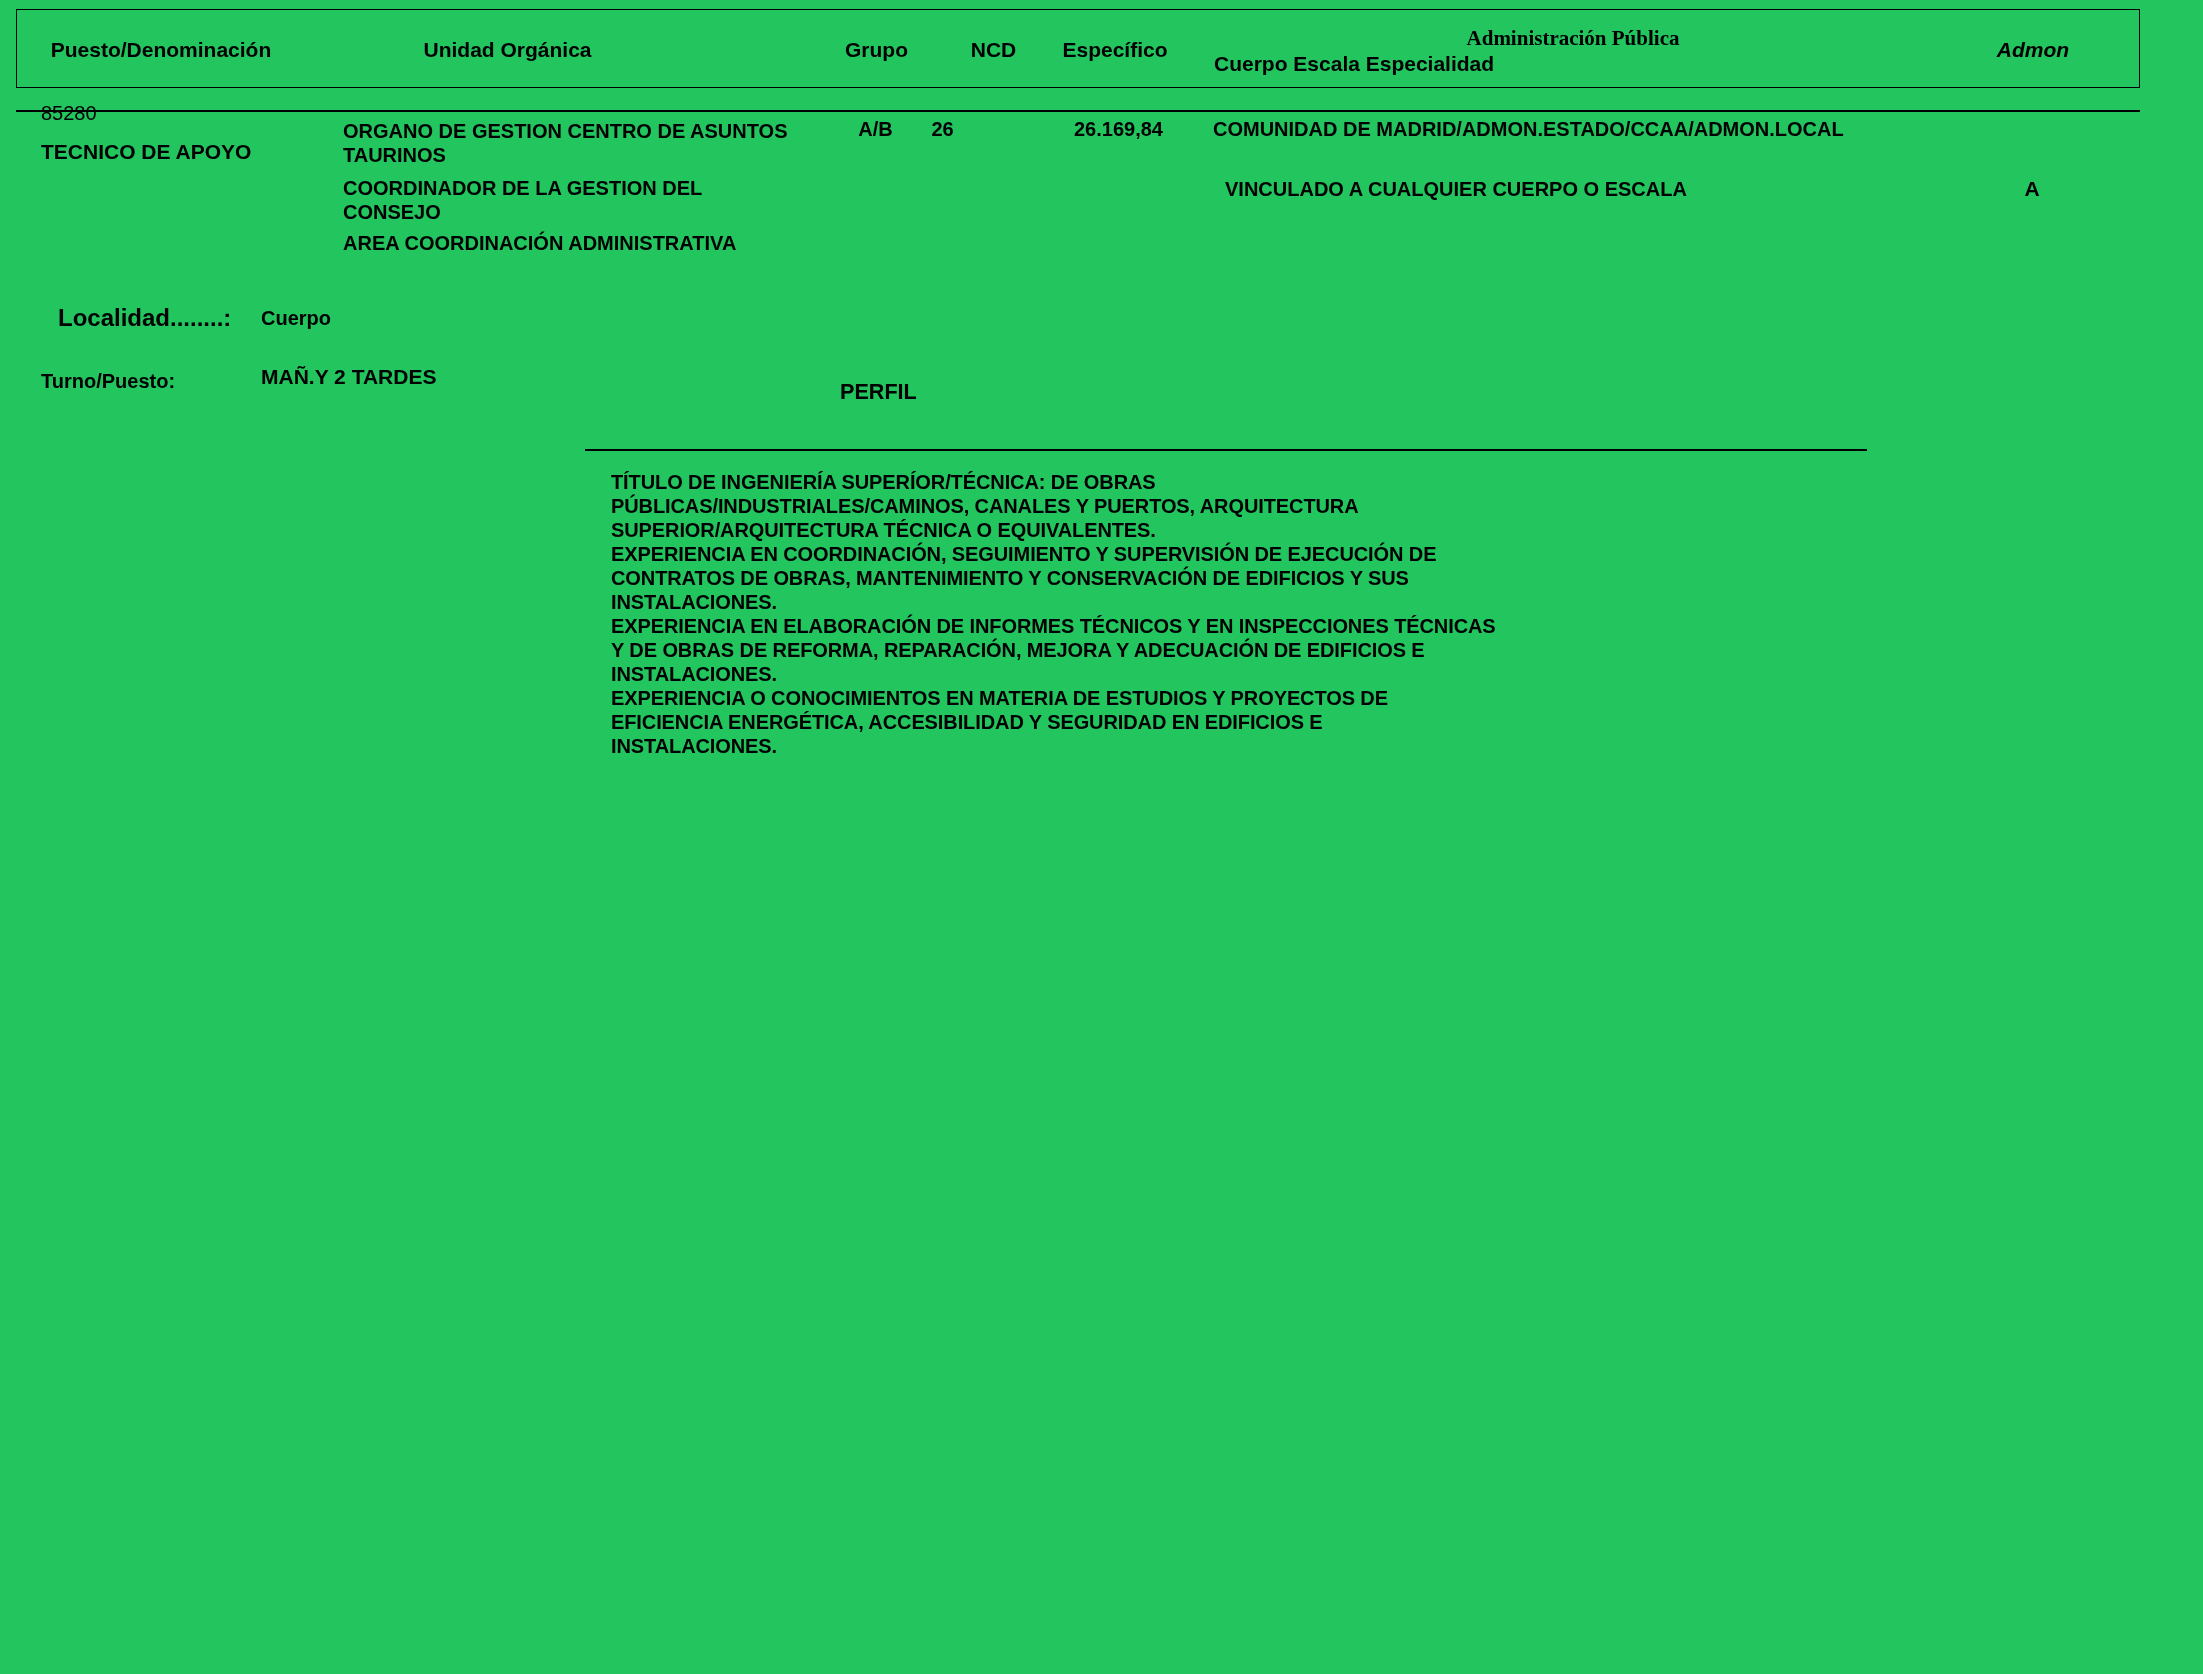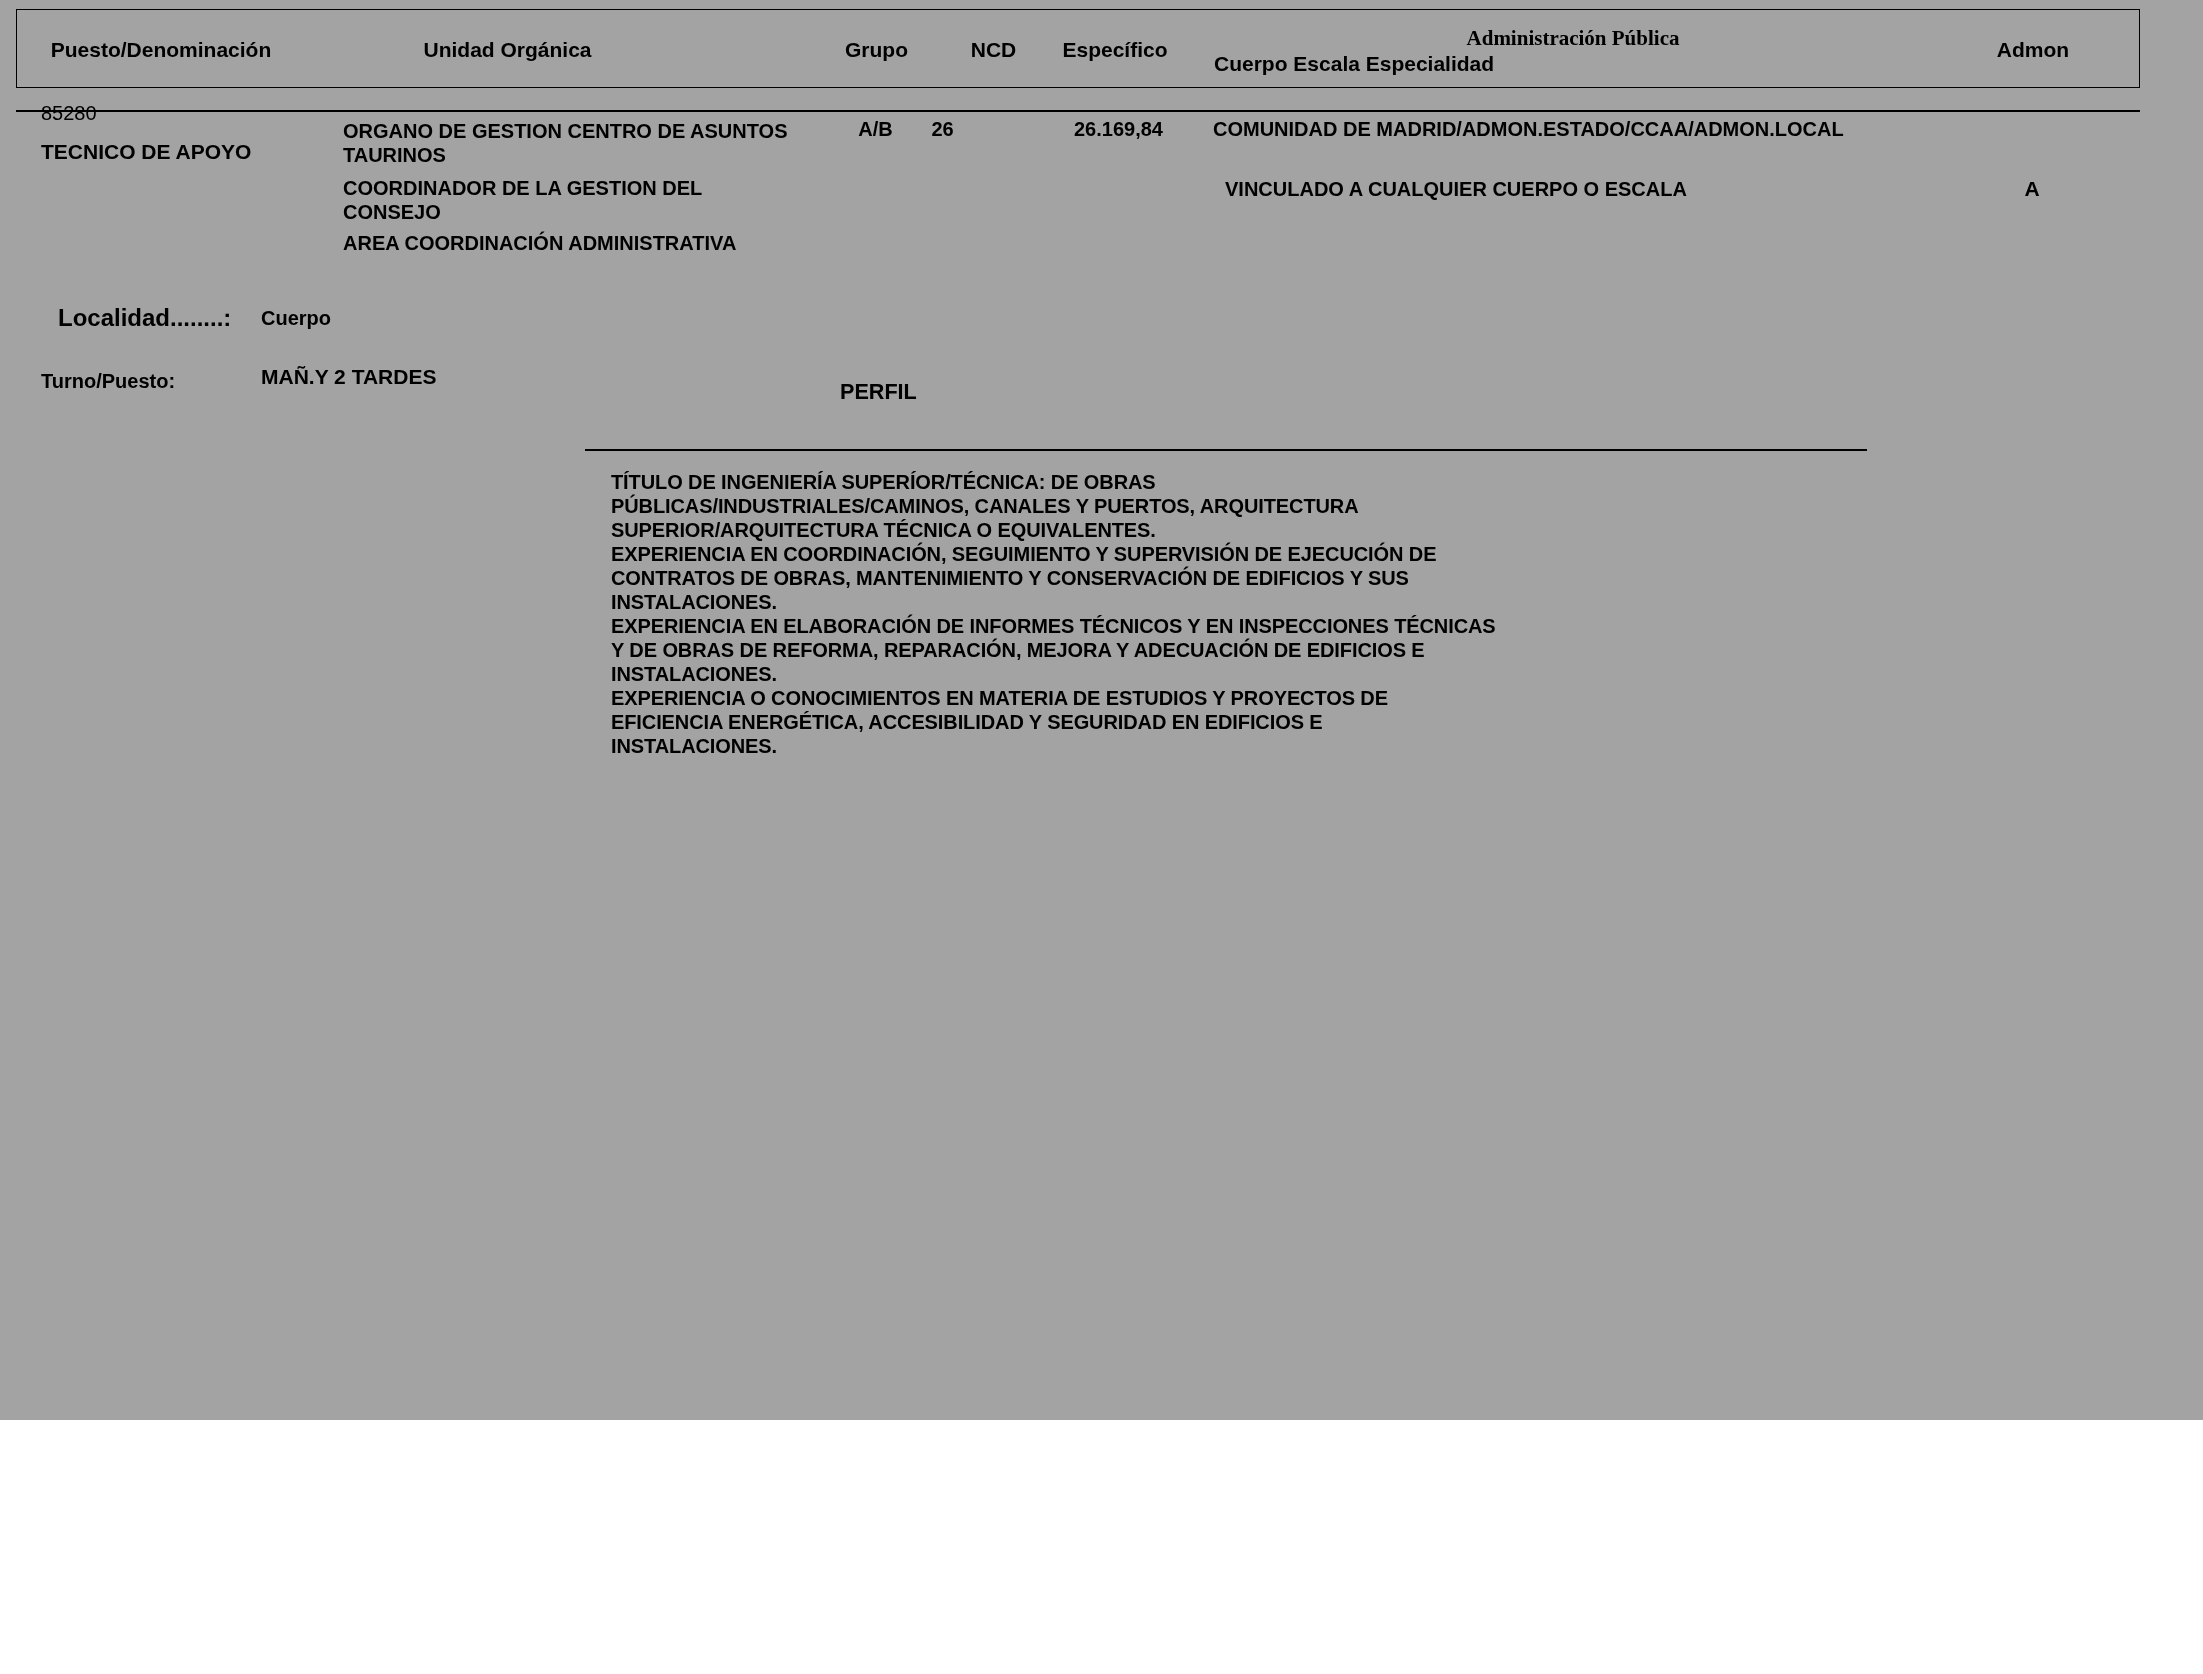--- a/index.html
+++ b/index.html
@@ -7,22 +7,22 @@
     padding: 0;
     background: #ffffff;
   }
   body {
     font-family: "Liberation Sans", sans-serif;
     color: #000000;
   }
   .page {
     position: relative;
     width: 2203px;
-    height: 1420px;
-    background: #a3a3a3;
+    height: 1674px;
+    background: #22c55e;
     box-sizing: border-box;
   }
   .sheet {
     position: absolute;
     left: 16px;
     top: 9px;
     width: 2153px;
     height: 1644px;
   }
 
@@ -44,21 +44,21 @@
     text-align: center;
     white-space: nowrap;
   }
   .h-puesto   { left: 9px;   top: 27px; width: 270px; }
   .h-unidad   { left: 297px;  top: 27px; width: 387px; }
   .h-grupo    { left: 810px;  top: 27px; width: 99px; }
   .h-ncd      { left: 936px; top: 27px; width: 81px; }
   .h-espec    { left: 1026px; top: 27px; width: 144px; }
   .h-admpub   { left: 1223px; top: 16px; width: 666px; text-align: center; font-family: Liberation Serif, serif; }
   .h-cuerpo   { left: 1197px; top: 41px; width: 666px; text-align: left; }
-  .h-admon    { left: 1926px; top: 27px; width: 180px; }
+  .h-admon    { left: 1926px; top: 27px; width: 180px; font-style: italic; }
 
   
   .row-line {
     position: absolute;
     left: 0;
     top: 101px;
     width: 2124px;
     height: 1.8px;
     background: #000000;
   }

